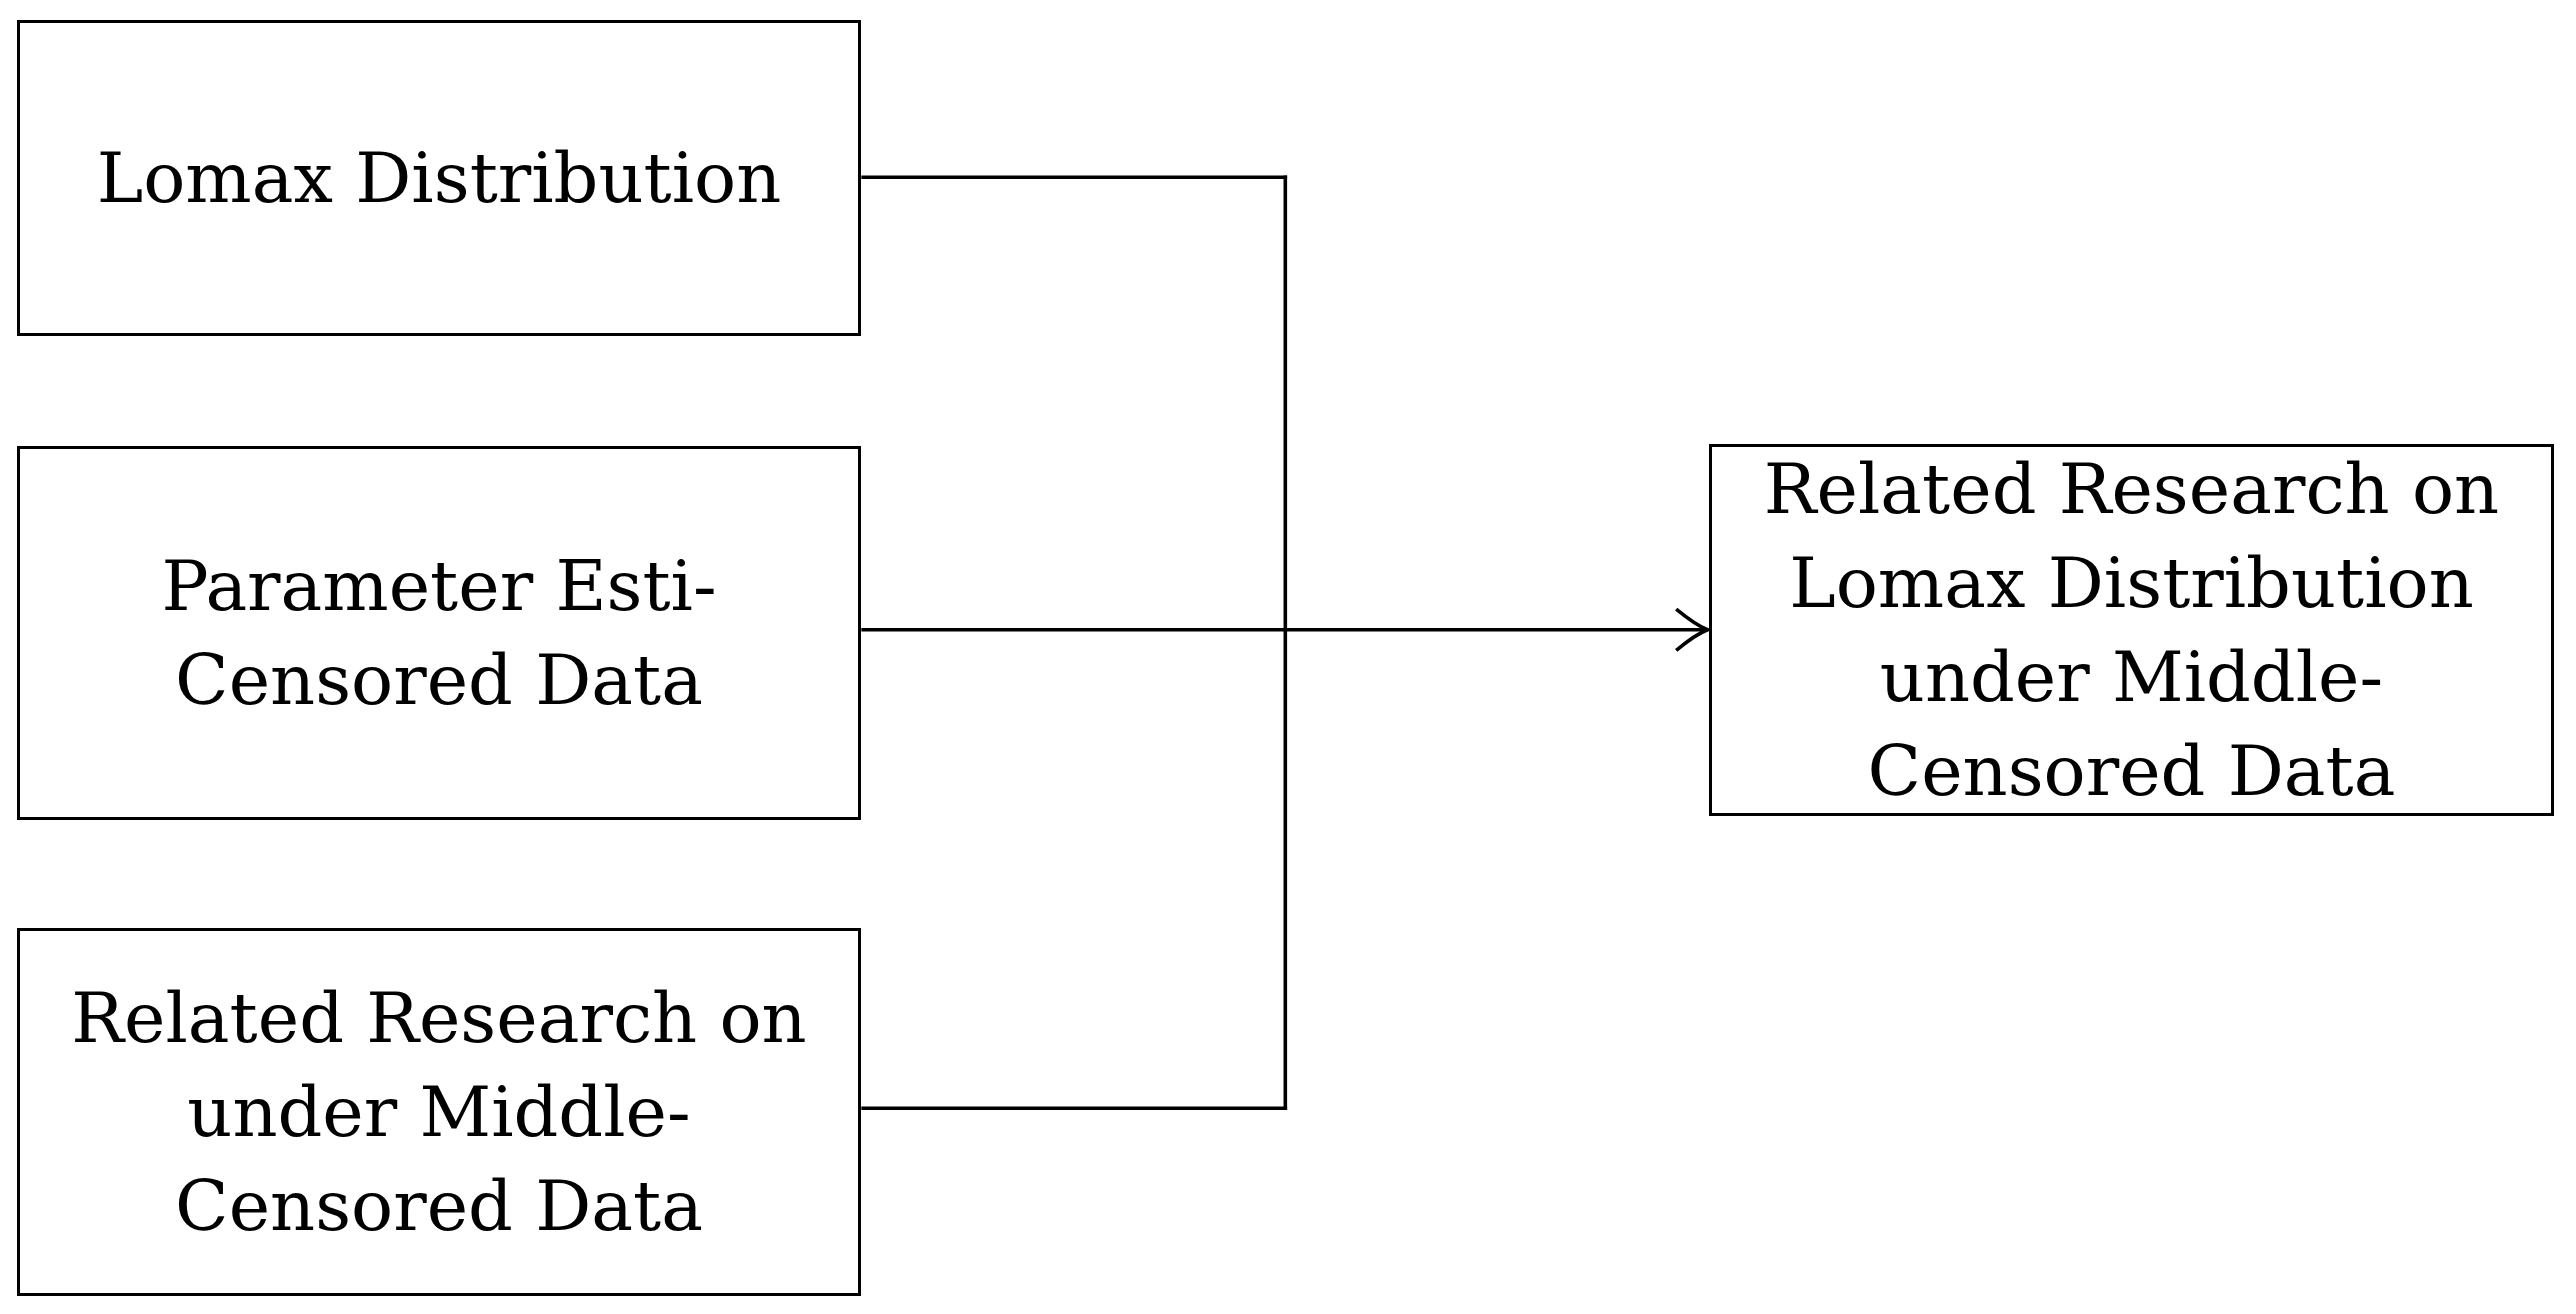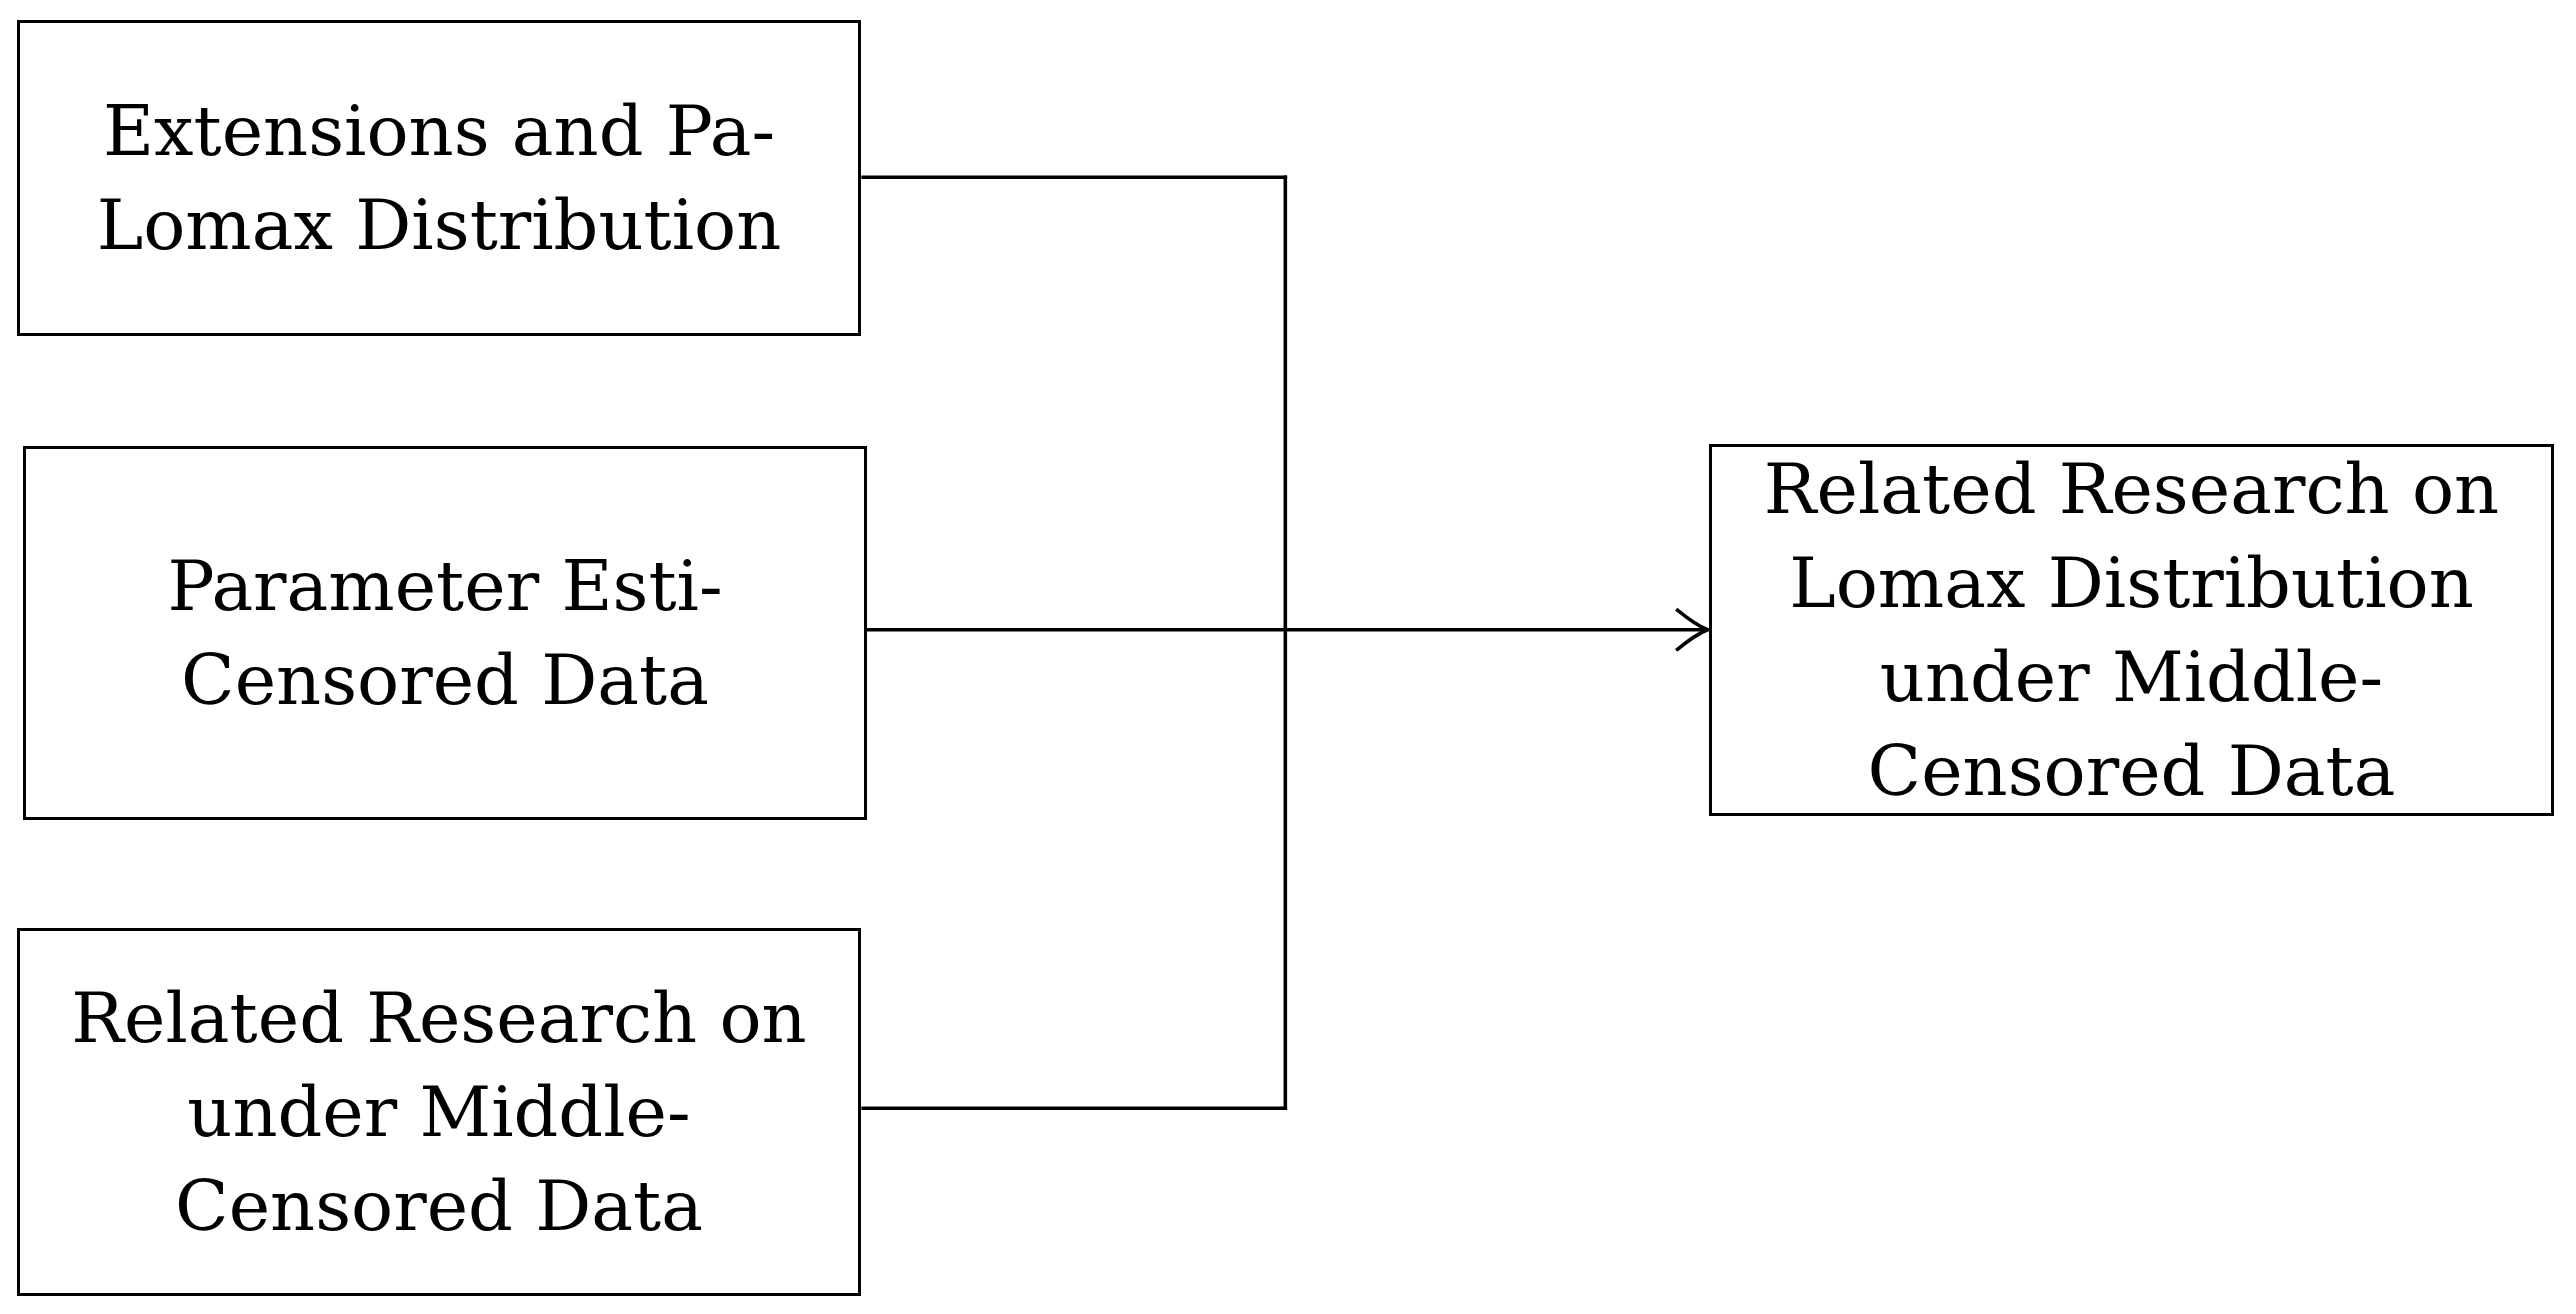--- a/index.html
+++ b/index.html
@@ -58,26 +58,25 @@
 
     <line x1="963" y1="1239" x2="1439" y2="1239"></line>
 
     <line x1="963" y1="704" x2="1906" y2="704"></line>
 
     <path d="M 1874 681 Q 1896 699 1909 704 Q 1896 709 1874 727"></path>
   </svg>
 
   <div class="box" style="left:17px; top:19.7px; width:844px; height:316px;">
     <div class="boxtext">
-      <div>Extensions and Pa-</div>
       <div>Lomax Distribution</div>
     </div>
   </div>
 
-  <div class="box" style="left:17px; top:446px; width:844px; height:374px;margin-left:6px;">
+  <div class="box" style="left:17px; top:446px; width:844px; height:374px;">
     <div class="boxtext">
       <div>Parameter Esti-</div>
       <div>Censored Data</div>
     </div>
   </div>
 
   <div class="box" style="left:17px; top:928px; width:844px; height:368px;">
     <div class="boxtext">
       <div>Related Research on</div>
       <div>under Middle-</div>

